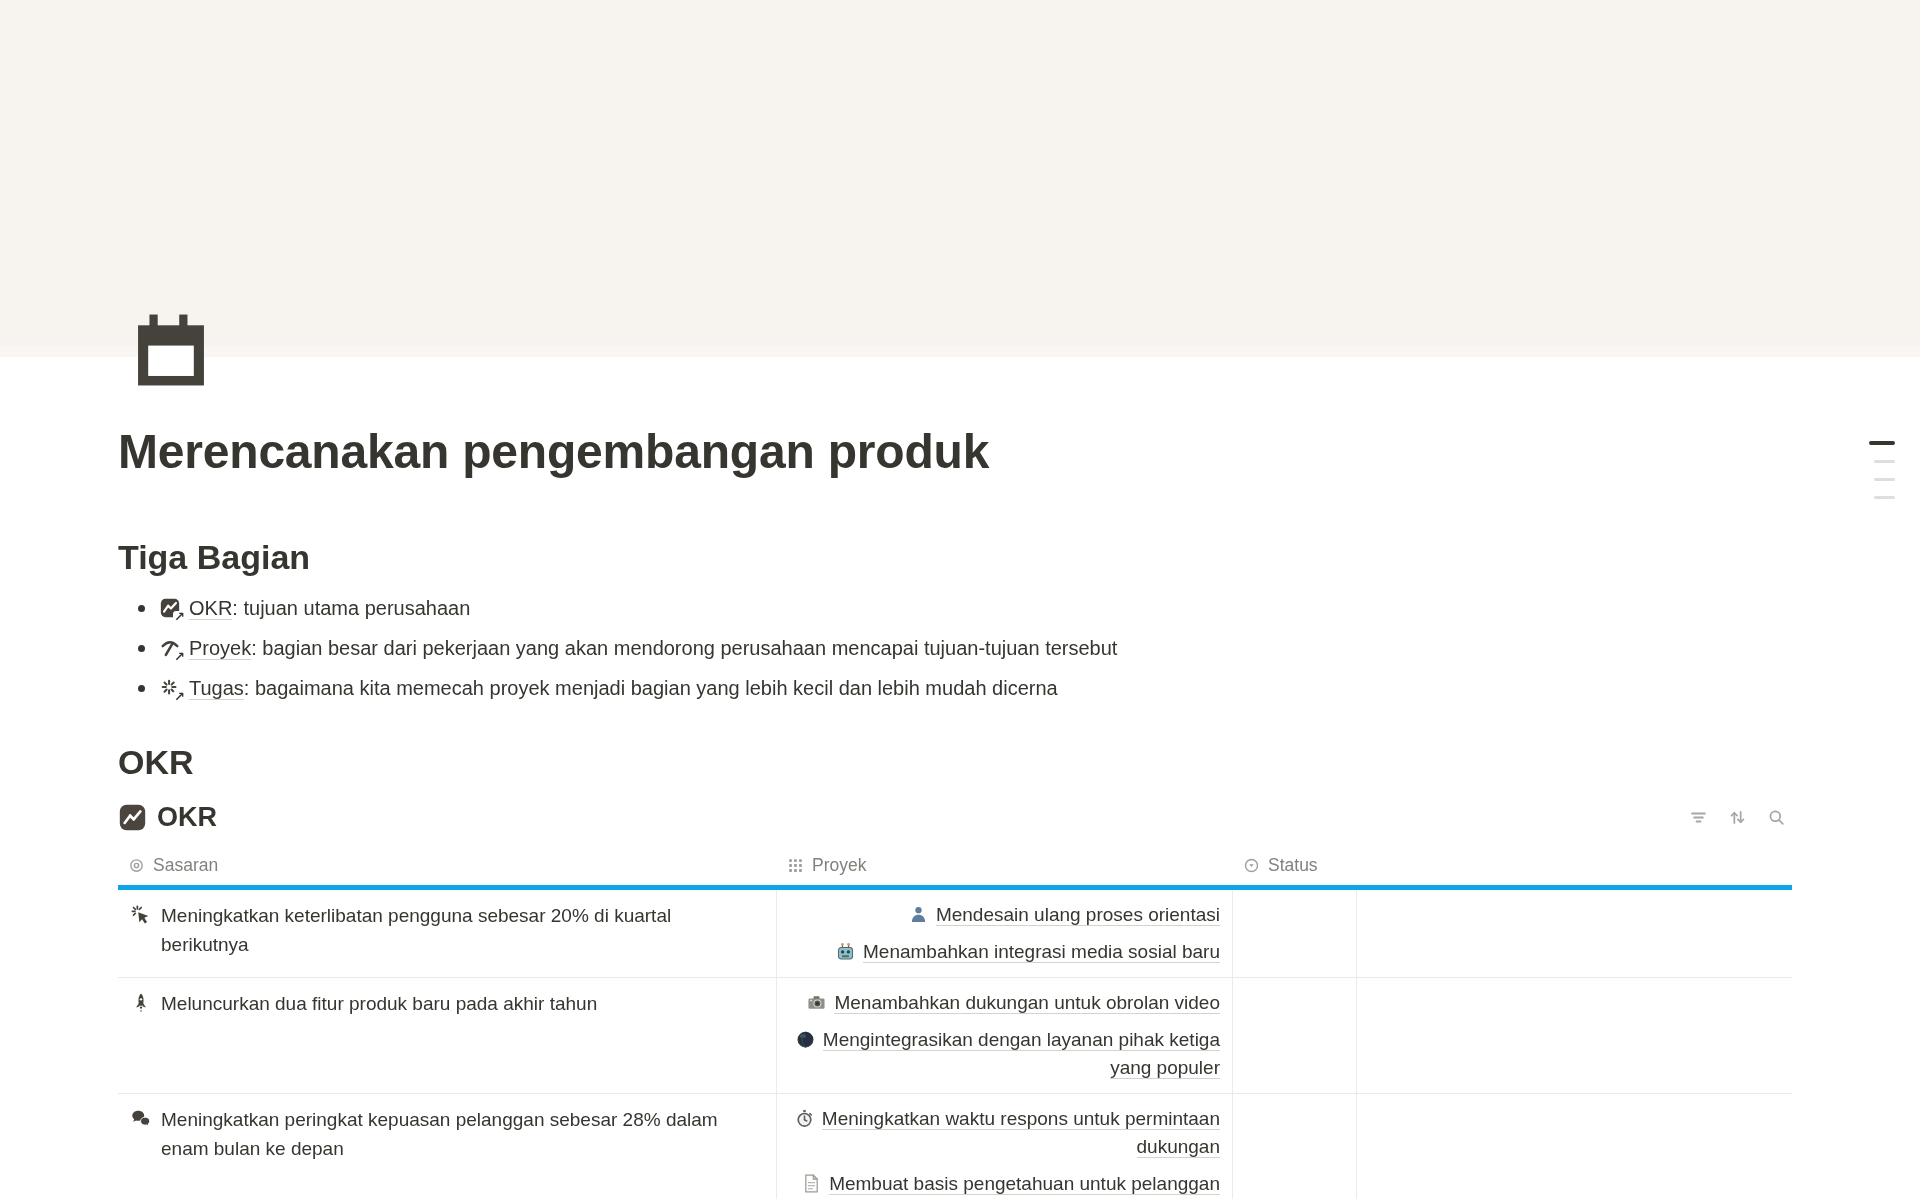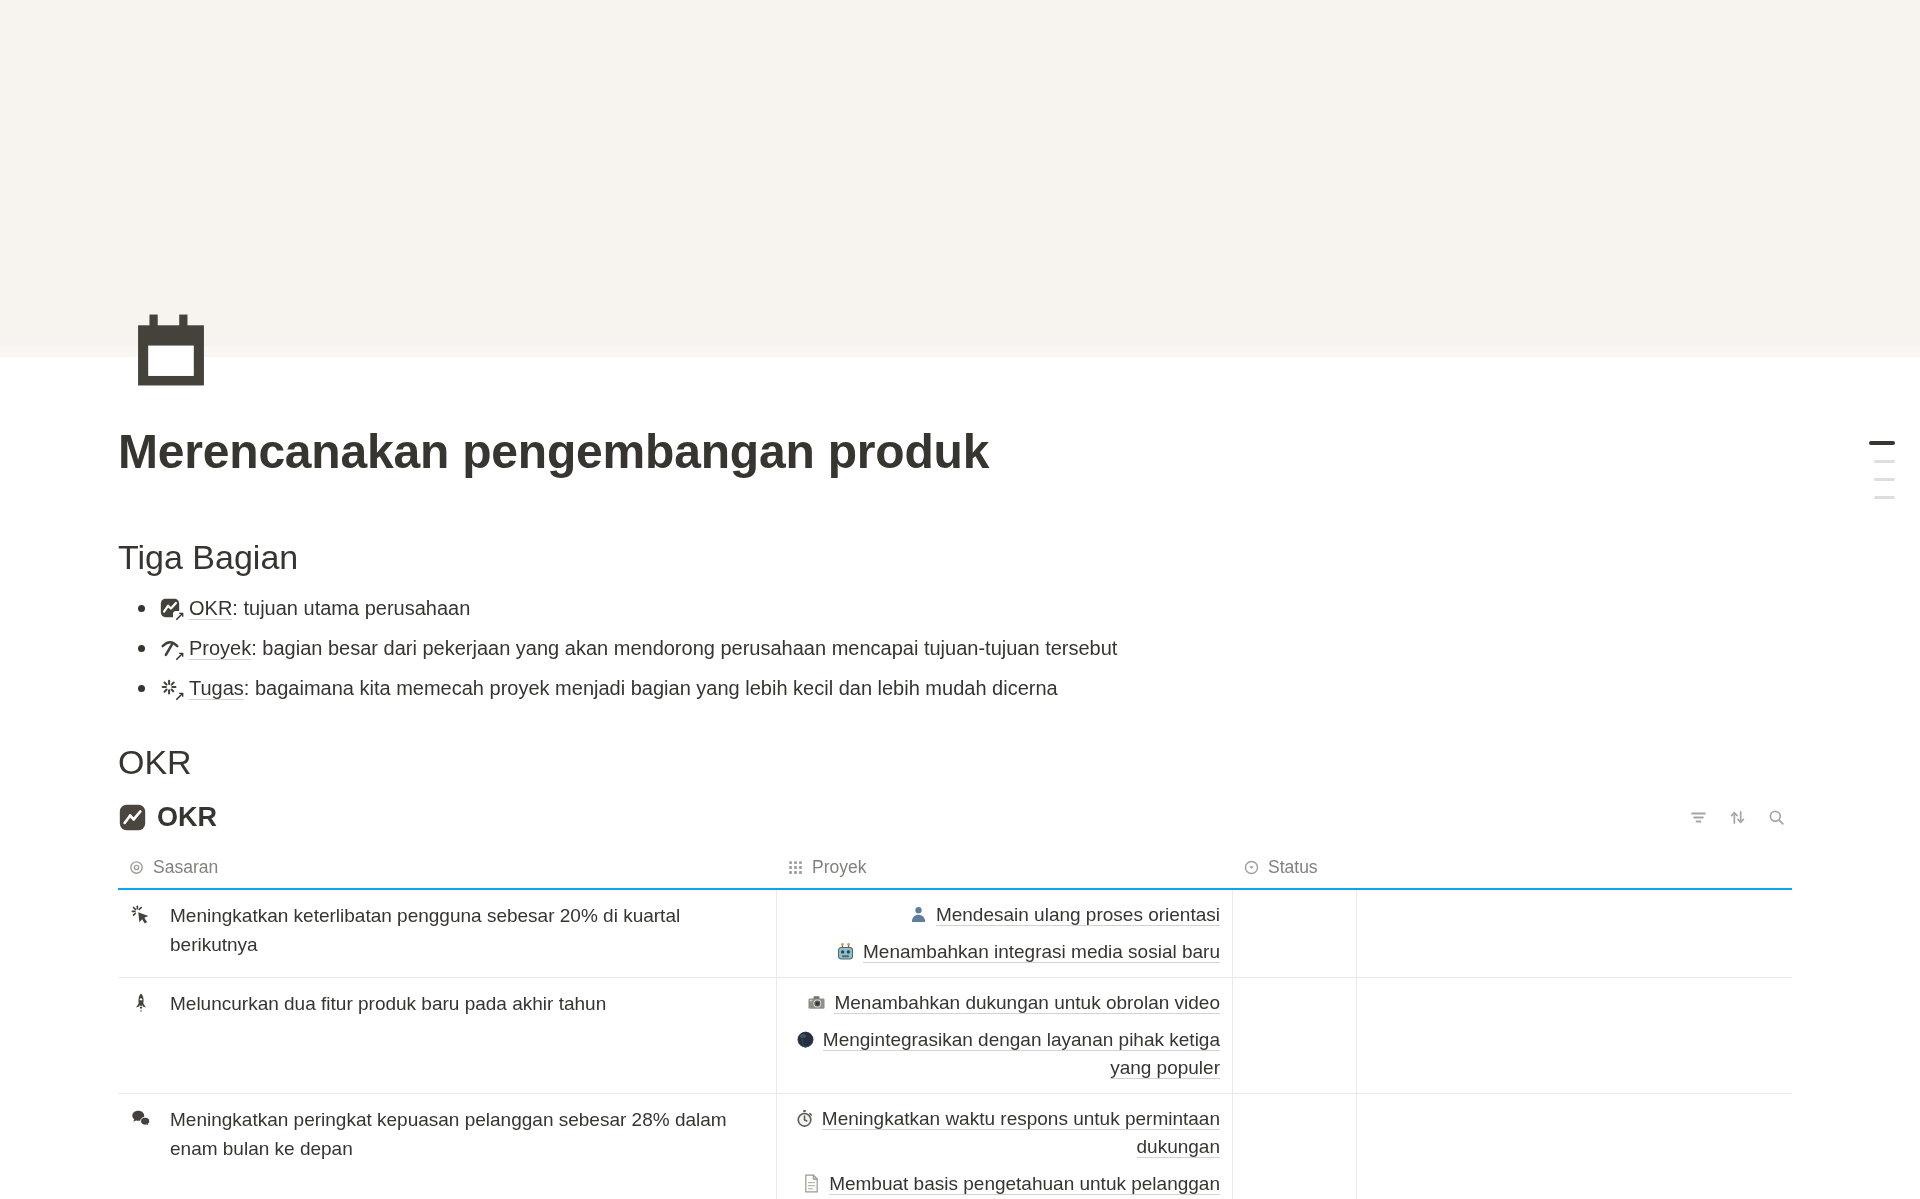--- a/index.html
+++ b/index.html
@@ -16,21 +16,21 @@
 
   
   .toc { position:absolute; right:25px; top:441px; width:26px; cursor:pointer; }
   .toc .l1 { width:26px; height:4px; background:#37352f; border-radius:2px; }
   .toc .l  { width:21px; height:3px; background:#e0dedb; border-radius:2px; margin:15px 0 0 auto; }
 
   .content { position:relative; padding:0 128px 0 118px; }
 
   h1.title { padding-top:423px; font-size:48px; font-weight:700; letter-spacing:-0.2px; line-height:1.2; color:#37352f; }
 
-  h2.h2 { font-size:34px; font-weight:400; line-height:1.3; color:#37352f; }
+  h2.h2 { font-size:34px; font-weight:700; line-height:1.3; color:#37352f; }
   .h2-tiga { margin-top:54px; }
   .h2-okr  { margin-top:32px; }
 
   
   .bullets { margin-top:9px; }
   .bullet-item { display:flex; align-items:flex-start; padding:5px 2px; font-size:20px; line-height:30px; }
   .bullet-dot { width:7px; height:7px; border-radius:50%; background:#37352f; margin:12px 14px 0 18px; flex:0 0 auto; }
   .inline-page-icon { position:relative; width:22px; height:22px; flex:0 0 auto; margin:4px 8px 0 0; }
   .inline-page-icon .arrow-badge { position:absolute; right:-5px; bottom:-4px; font-size:13px; font-weight:700;
       color:#37352f; background:#fff; line-height:12px; padding:0 1px; border-radius:3px; }
@@ -39,27 +39,27 @@
   
   .db-title-row { display:flex; align-items:center; margin-top:18px; }
   .db-icon { width:29px; height:29px; margin-right:10px; }
   .db-title { font-size:27px; font-weight:700; color:#37352f; cursor:pointer; }
   .db-toolbar { margin-left:auto; display:flex; align-items:center; gap:20px; padding-right:6px; }
   .tb-icon { width:19px; height:19px; color:#a7a6a2; cursor:pointer; }
 
   
   .tbl { margin-top:14px; width:1674px; font-size:19px; }
   .tbl-header { display:grid; grid-template-columns:659px 456px 124px 1fr; height:43px;
-      border-bottom:2px solid #0ea5e9; color:#82817c; font-size:17.5px; }
+      border-bottom:5px solid #0ea5e9; color:#82817c; font-size:17.5px; }
   .th { display:flex; align-items:center; gap:8px; padding:0 10px; cursor:pointer; }
   .th svg { width:17px; height:17px; color:#a09f9b; flex:0 0 auto; }
   .tbl-row { display:grid; grid-template-columns:659px 456px 124px 1fr; border-bottom:1px solid #e9e9e7; }
   .td { padding:11px 12px; border-right:1px solid #ebebea; min-height:48px; }
   .td:last-child { border-right:none; }
-  .td-title { display:flex; align-items:flex-start; gap:18px; font-weight:500; line-height:29px; cursor:pointer; }
+  .td-title { display:flex; align-items:flex-start; gap:9px; font-weight:500; line-height:29px; cursor:pointer; }
   .td-title .cell-icon { width:22px; height:22px; flex:0 0 auto; margin-top:3px; }
   .relation-item { line-height:28px; margin-bottom:9px; cursor:pointer;text-align:right; }
   .relation-item:last-child { margin-bottom:0; }
   .relation-item .cell-icon { width:21px; height:21px; display:inline-block; vertical-align:-4px; margin-right:7px; }
   .relation-text { border-bottom:1px solid rgba(55,53,47,0.22); }
 </style>
 </head>
 <body>
 
 <div class="page">

